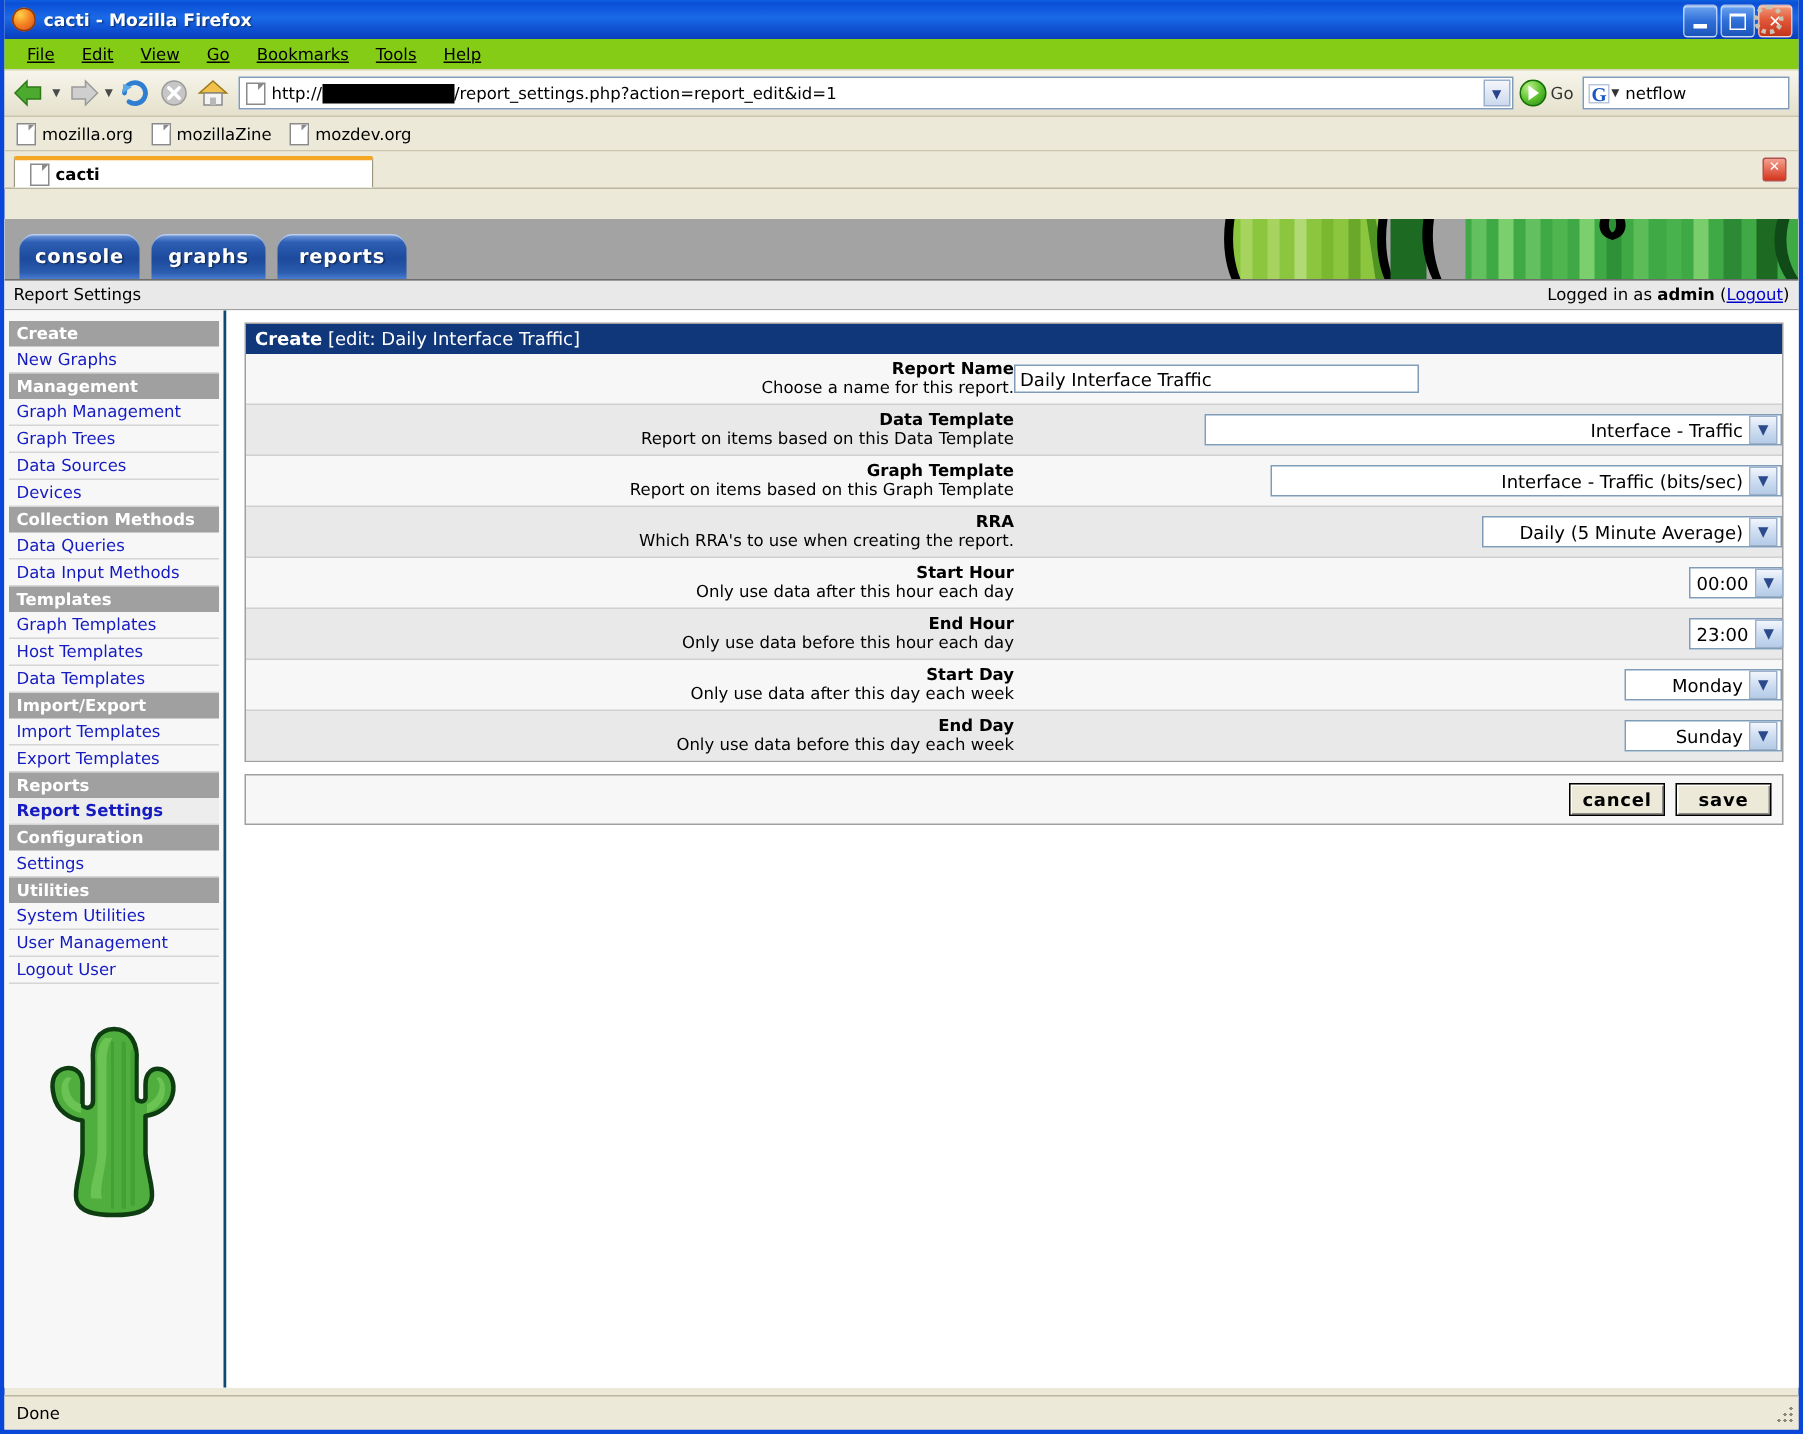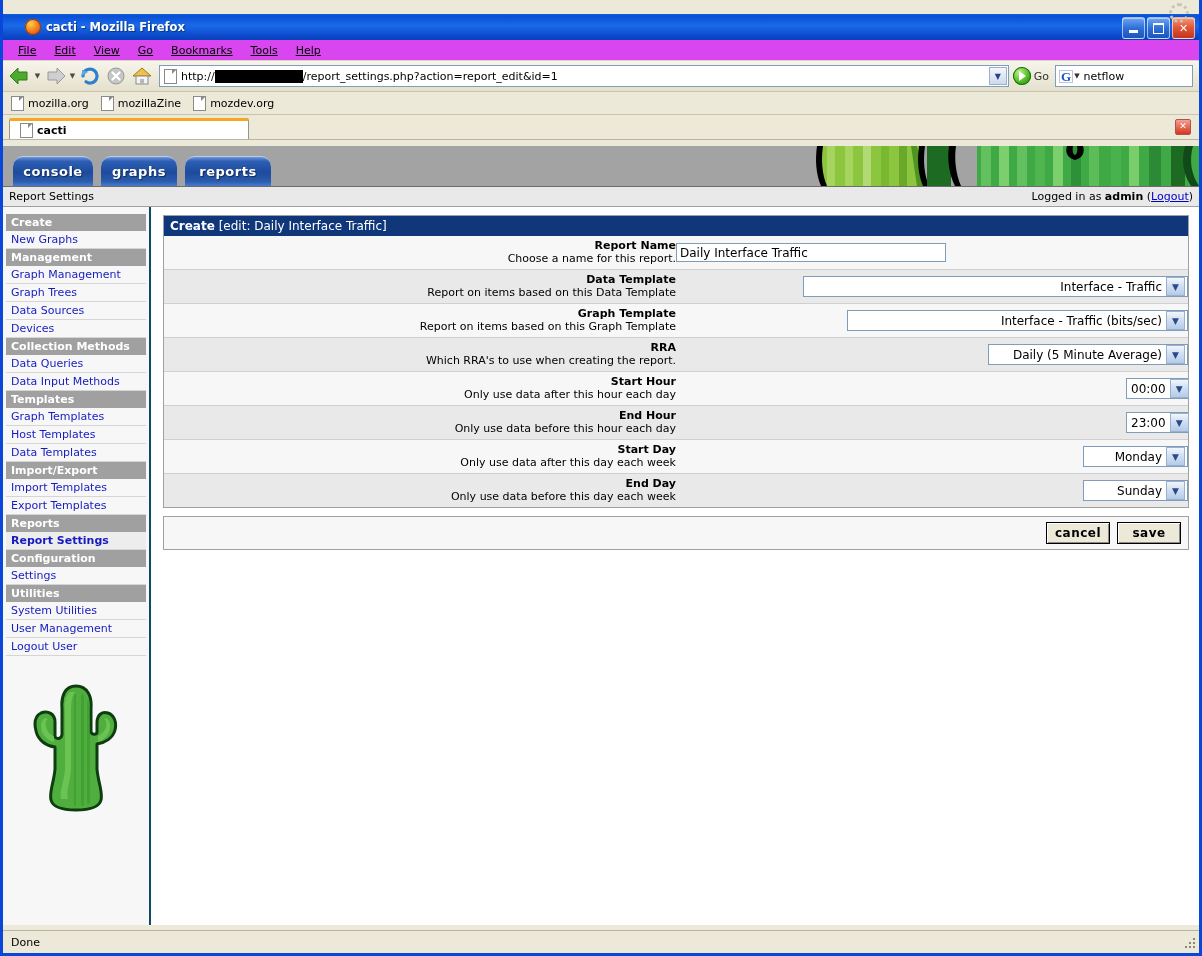--- a/index.html
+++ b/index.html
@@ -19,23 +19,22 @@
     box-sizing: border-box;
     border: 3px solid #0a46d8;
     border-top: none;
     background: #ece9d8;
   }
   
   #titlebar {
     height: 26px;
     background: linear-gradient(180deg,#0d5fe0 0%,#0a4fd6 8%,#1a6ae8 45%,#0a46c8 88%,#0b3fb8 100%);
     display: flex; align-items: center;
-    padding: 0 2px 0 22px;
+    padding: 0 2px 0 5px;
     position: relative;
-    margin-top: 14px;
   }
   #titlebar .ff-icon {
     width: 16px; height: 16px; margin-right: 5px;
     border-radius: 50%;
     background: radial-gradient(circle at 35% 30%, #ffd24a 0%, #f58220 45%, #c6411b 100%);
     box-shadow: inset 0 0 0 1px #8a3a12;
     flex: none;
   }
   #titlebar .title {
     color: #fff; font-weight: bold; font-size: 11.5px;
@@ -49,21 +48,21 @@
     display: flex; align-items: center; justify-content: center;
     font-size: 11px; color:#fff; font-weight:bold;
     background: linear-gradient(180deg,#6ea6f2 0%,#2f6fd8 50%,#1c55bb 100%);
     box-shadow: inset 0 1px 0 rgba(255,255,255,.45);
   }
   .wbtn.close { background: linear-gradient(180deg,#f09a7a 0%,#e2593a 45%,#c3341c 100%); }
   .wbtn .minglyph { display:block; width:9px; height:3px; background:#fff; margin-top:6px; }
   .wbtn .maxglyph { display:block; width:9px; height:8px; border:1px solid #fff; border-top-width:2px; }
   
   #menubar {
-    height: 20px; background: #d946ef;
+    height: 20px; background: #84cc16;
     border-bottom: 1px solid #d8d4c0;
     display: flex; align-items: center; padding-left: 6px;
     font-size: 11px; color: #000;
   }
   #menubar .mi { padding: 2px 9px; white-space: nowrap; }
   #menubar .mi u { text-decoration: underline; }
   
   #navbar {
     height: 30px;
     background: linear-gradient(180deg,#f7f5ec 0%,#ece9d8 60%,#e4e0cc 100%);

